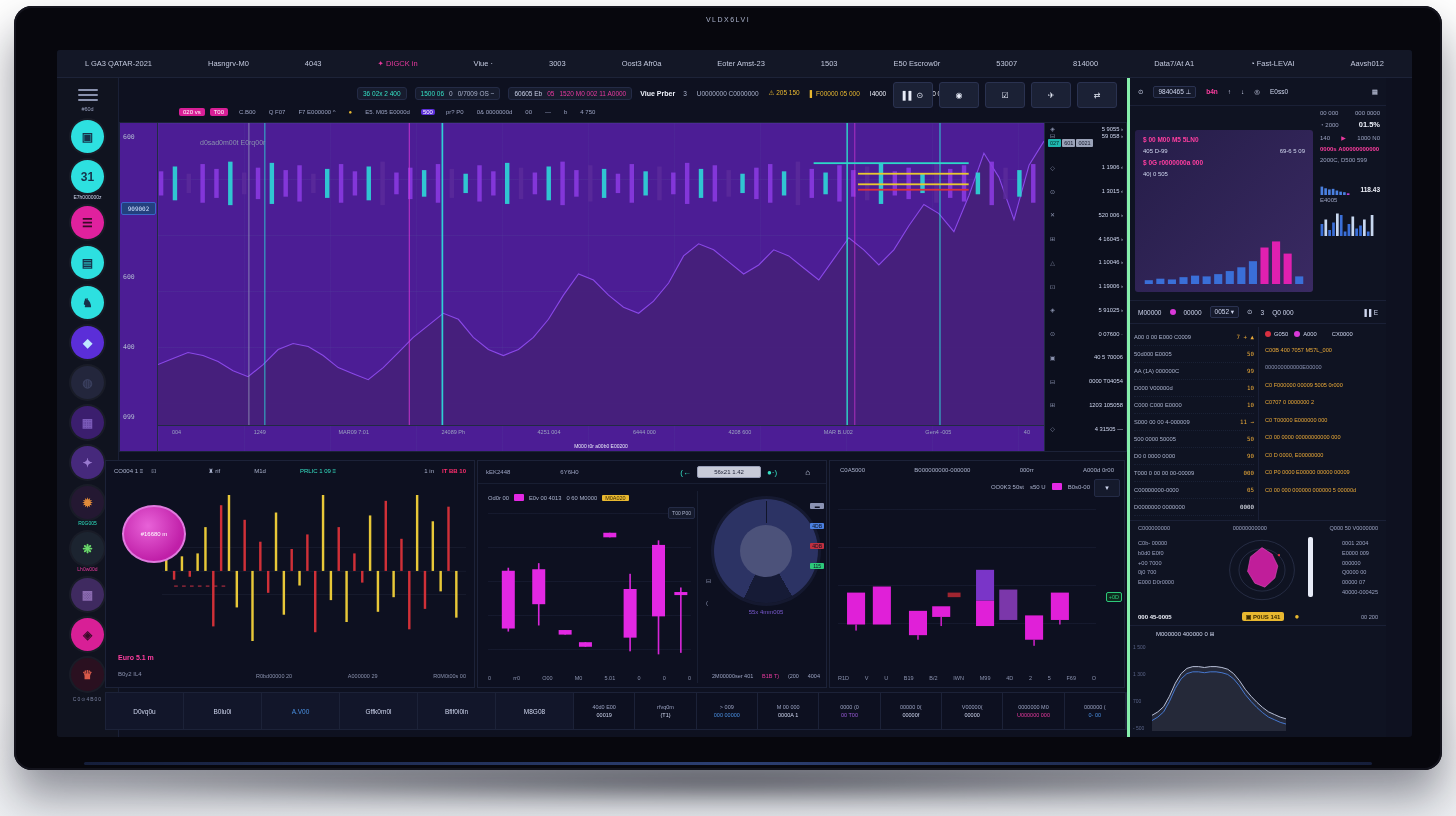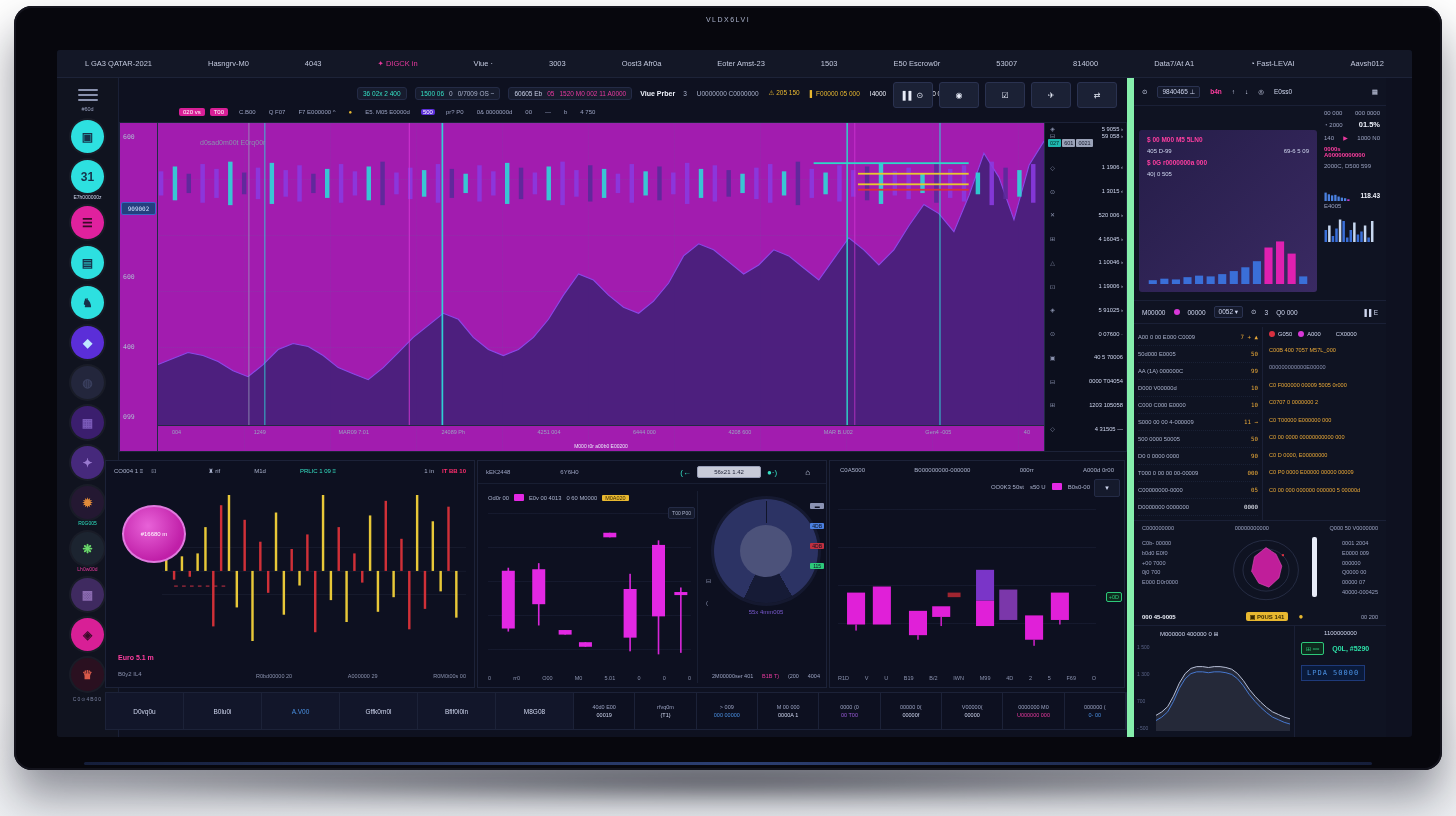--- a/index.html
+++ b/index.html
@@ -31,21 +31,21 @@
   .tb1{position:absolute;left:238px;top:5px;height:20px;display:flex;align-items:center;gap:8px;font-size:6.5px;white-space:nowrap}
   .pill{background:#171c2e;border:1px solid #242b46;border-radius:3px;padding:2px 5px;display:flex;gap:5px;align-items:center}
   .tb1-title{color:#eef1fa;font-weight:bold;font-size:7px}
   .tb1 .plain{color:#aab2cc}
   .tb2{position:absolute;left:60px;top:27px;height:13px;display:flex;align-items:center;gap:9px;font-size:6px;color:#9aa2c0;white-space:nowrap}
   .chip{background:#d81f96;color:#fff;border-radius:2px;padding:1px 4px;font-size:6px}
   .actions{position:absolute;right:10px;top:4px;display:flex;gap:6px}
   .abtn{width:40px;height:26px;background:#1b2135;border:1px solid #2a3250;border-radius:3px;color:#e8ecf8;display:flex;align-items:center;justify-content:center;font-size:8px;cursor:pointer}
 
   
-  .chart-wrap{position:absolute;left:0;right:0;top:44px;height:330px;display:flex;background:#a21caf;border:1px solid #1c2238}
+  .chart-wrap{position:absolute;left:0;right:0;top:44px;height:330px;display:flex;background:#4c1d95;border:1px solid #1c2238}
   .yaxis{width:38px;position:relative;border-right:1px solid #222a44;display:flex;flex-direction:column;justify-content:space-between;padding:10px 3px 30px;color:#aeb6d0;font-size:6.5px;font-family:"DejaVu Sans Mono",monospace}
   .ptag{position:absolute;left:1px;right:1px;top:24%;background:#23407e;border:1px solid #3a66c8;color:#cfe0ff;border-radius:2px;text-align:center;font-size:6px;padding:2px 0;z-index:3}
   .plot{flex:1;position:relative;background-image:linear-gradient(rgba(90,110,160,.13) 1px,transparent 1px),linear-gradient(90deg,rgba(90,110,160,.09) 1px,transparent 1px);background-size:100% 56px,86px 100%}
   .watermark{position:absolute;left:42px;top:16px;color:#8a92ae;font-size:7px;z-index:2}
   .chart{position:absolute}
   .chart svg{position:absolute;left:0;top:0;width:100%;height:100%}
   .main-canvas{left:0;right:0;top:0;bottom:26px}
   .xaxis{position:absolute;left:0;right:0;bottom:0;height:26px;border-top:1px solid #222a44;display:flex;justify-content:space-between;align-items:flex-start;padding:3px 14px 0;color:#9aa2c0;font-size:5.5px}
   .xnote{position:absolute;left:0;right:0;bottom:2px;text-align:center;color:#e8ecf8;font-size:5px}
   
@@ -102,21 +102,21 @@
   .bxaxis{position:absolute;left:8px;right:28px;bottom:6px;display:flex;justify-content:space-between;color:#8a92ae;font-size:5.5px}
   .gtag{position:absolute;right:2px;top:58%;background:#0e2a1e;border:1px solid #2dc87a;color:#2dc87a;font-size:5.5px;border-radius:2px;padding:1px 2px}
 
   
   .tabbar{position:absolute;left:-14px;top:614px;width:1022px;height:38px;display:flex;background:#0d1020;border:1px solid #1c2238}
   .tab{width:78px;border-right:1px solid #1c2238;display:flex;align-items:center;justify-content:center;font-size:6.5px;color:#cfd6ee;cursor:pointer;background:#12162a}
   .statcell{flex:1;border-right:1px solid #1c2238;display:flex;flex-direction:column;align-items:center;justify-content:center;gap:2px;font-size:5.5px;color:#9aa2c0;cursor:pointer}
   .statcell .l2{color:#cfd6ee}
 
   
-  .rp{position:absolute;left:1070px;top:28px;width:259px;bottom:0;background:#0f1322;border-left:7px solid #86efac}
+  .rp{position:absolute;left:1070px;top:28px;width:259px;bottom:0;background:#0f1322;border-left:3px solid #86efac}
   .rp-toolbar{position:absolute;left:0;right:0;top:0;height:28px;border-bottom:1px solid #1a2036;display:flex;align-items:center;gap:10px;padding:0 8px;font-size:6.5px;color:#cfd6ee}
   .rp-box{border:1px solid #2a3250;border-radius:2px;padding:1px 4px;background:#151a2c}
   .pink{color:#ff3ea0;font-weight:bold}
   .rp-top{position:absolute;left:0;right:0;top:28px;height:194px}
   .pcard{position:absolute;left:5px;top:24px;width:178px;height:162px;border-radius:3px;background:linear-gradient(135deg,#251d48,#3a2a63);padding:6px 8px;overflow:hidden}
   .pcard .t{color:#ff3ea0;font-weight:bold;font-size:6.5px;margin-bottom:5px}
   .pcard .row{display:flex;justify-content:space-between;color:#cfd6ee;font-size:6px;margin-bottom:5px}
   .pcard-canvas{left:8px;right:8px;top:78px;bottom:8px}
   .rcol{position:absolute;left:190px;right:6px;top:4px;font-size:6px;color:#9aa2c0}
   .rcol .hdr{display:flex;justify-content:space-between;margin-bottom:4px}
@@ -1019,27 +1019,19 @@
                 <span>- 500</span>
               </div>
             <div class="chart mc-canvas">
                 <svg viewBox="0 0 100 100" preserveAspectRatio="none">
                   <polygon points="0,100 0.00,82 4.35,78 8.70,72 13.04,60 17.39,45 21.74,34 26.09,28 30.43,26 34.78,26 39.13,27 43.48,26 47.83,26 52.17,27 56.52,29 60.87,34 65.22,42 69.57,52 73.91,60 78.26,67 82.61,73 86.96,78 91.30,81 95.65,84 100.00,86 100,100" fill="#c8d0e8" stroke="none" stroke-width="0.6" opacity="0.12" vector-effect="non-scaling-stroke"></polygon>
                   <polyline points="0.00,82 4.35,78 8.70,72 13.04,60 17.39,45 21.74,34 26.09,28 30.43,26 34.78,26 39.13,27 43.48,26 47.83,26 52.17,27 56.52,29 60.87,34 65.22,42 69.57,52 73.91,60 78.26,67 82.61,73 86.96,78 91.30,81 95.65,84 100.00,86" fill="none" stroke="#c8d0e8" stroke-width="1" opacity="0.9" vector-effect="non-scaling-stroke"></polyline>
                   <polyline points="0.00,88 4.35,84 8.70,78 13.04,66 17.39,51 21.74,40 26.09,34 30.43,32 34.78,32 39.13,33 43.48,32 47.83,32 52.17,33 56.52,35 60.87,40 65.22,48 69.57,58 73.91,66 78.26,73 82.61,79 86.96,84 91.30,87 95.65,90 100.00,92" fill="none" stroke="#4a80e0" stroke-width="1" opacity="0.9" vector-effect="non-scaling-stroke"></polyline>
                 </svg>
               </div>
           </div>
-          <div class="mc-right">
-            <div class="mcr-title">1100000000</div>
-            <div class="legrow">
-              <span class="legbox">⊞ ≈≈</span>
-              <span class="greentxt">Q0L, #5290</span>
-            </div>
-            <span class="bluebox">LPDA 50000</span>
-          </div>
         </div>
       </aside>
     </div>
 
     <div class="bezel-line"></div>
   </div>
 </div>
 
 </body></html>

